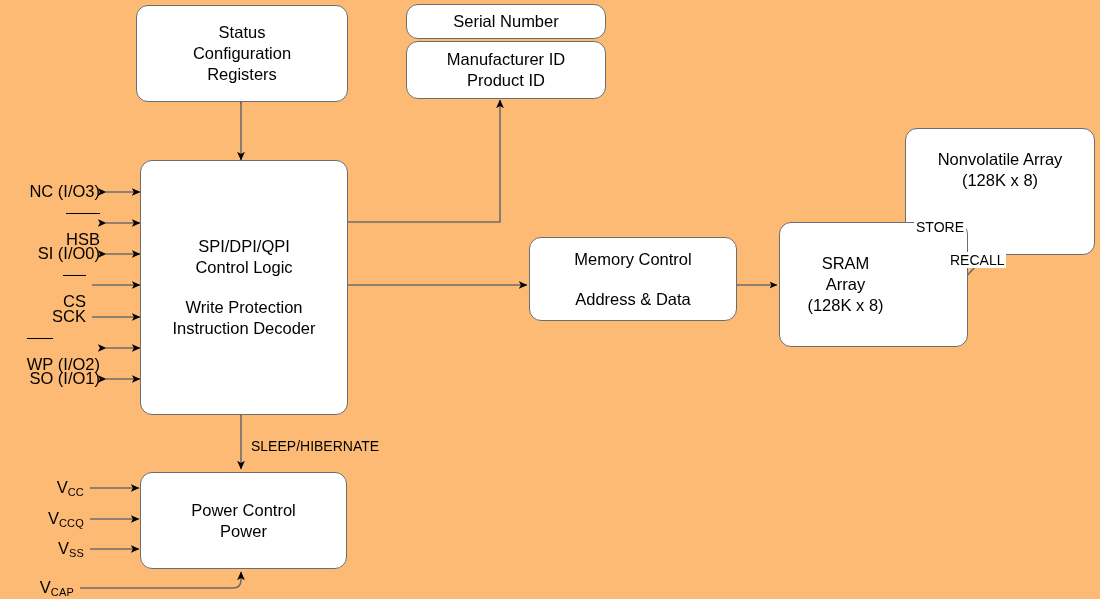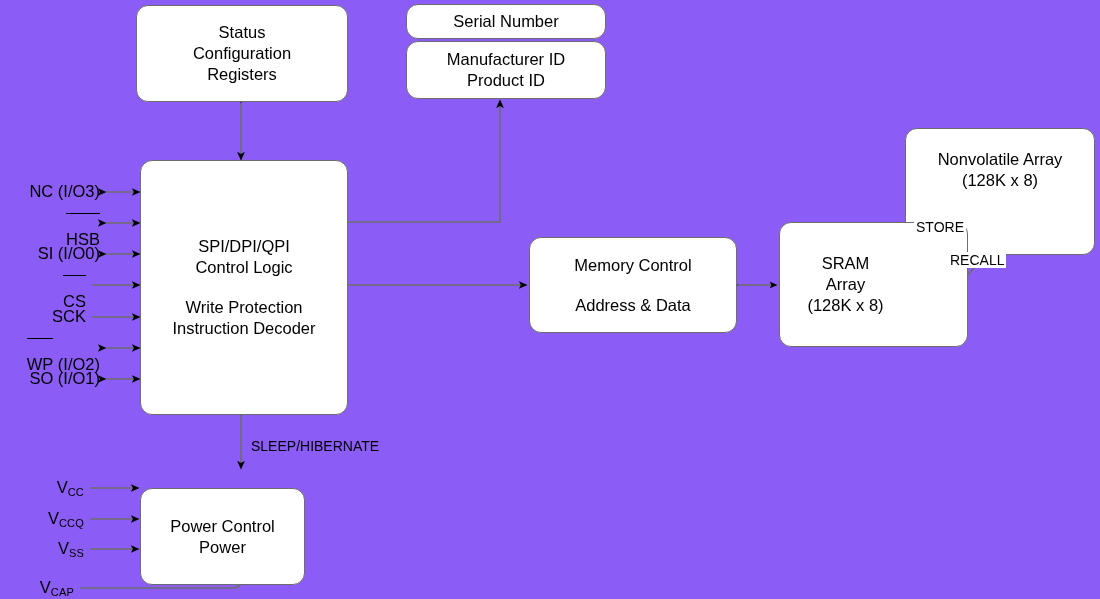--- a/index.html
+++ b/index.html
@@ -8,21 +8,21 @@
     padding: 0;
     background: #ffffff;
   }
   body {
     font-family: "Liberation Sans", sans-serif;
   }
   #diagram-root {
     position: relative;
     width: 1100px;
     height: 599px;
-    background: #8b5cf6;
+    background: #fdba74;
     overflow: hidden;
   }
   #diagram-svg {
     position: absolute;
     left: 0;
     top: 0;
     width: 1100px;
     height: 599px;
   }
   .blk {
@@ -150,38 +150,38 @@
   </div>
 
   <div class="blk" style="left:140px; top:160px; width:208px; height:255px;">
     <span class="ln">SPI/DPI/QPI</span>
     <span class="ln">Control Logic</span>
     <span class="gap"></span>
     <span class="ln">Write Protection</span>
     <span class="ln">Instruction Decoder</span>
   </div>
 
-  <div class="blk" style="left:529px; top:237px; width:208px; height:96px;">
+  <div class="blk" style="left:529px; top:237px; width:208px; height:84px;">
     <span class="ln">Memory Control</span>
     <span class="gap"></span>
     <span class="ln">Address &amp; Data</span>
   </div>
 
   <div class="blk" style="left:905px; top:128px; width:190px; height:127px; z-index:3;">
     <span class="ln" style="position:relative; top:-22px;">Nonvolatile Array</span>
     <span class="ln" style="position:relative; top:-22px;">(128K x 8)</span>
   </div>
 
   <div class="blk" style="left:779px; top:222px; width:189px; height:125px; z-index:4;">
     <span class="ln" style="position:relative; left:-28px;">SRAM</span>
     <span class="ln" style="position:relative; left:-28px;">Array</span>
     <span class="ln" style="position:relative; left:-28px;">(128K x 8)</span>
   </div>
 
-  <div class="blk" style="left:140px; top:472px; width:165px; height:97px;margin-top:16px;">
+  <div class="blk" style="left:140px; top:472px; width:207px; height:97px;">
     <span class="ln">Power Control</span>
     <span class="ln">Power</span>
   </div>
 
   <div class="pin" style="left:0px; top:182px; width:100px;">
     <span>NC (I/O3)</span>
   </div>
 
   <div class="pin" style="left:0px; top:213px; width:100px;">
     <span class="ovr">HSB</span>

